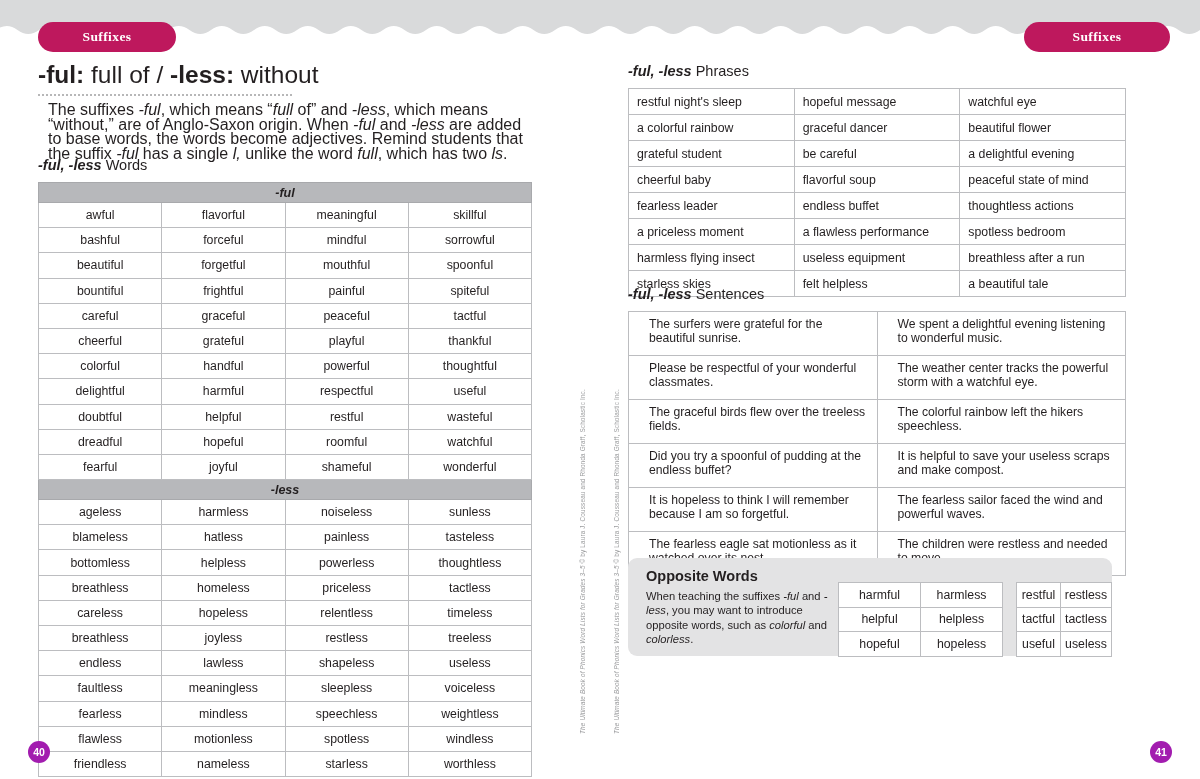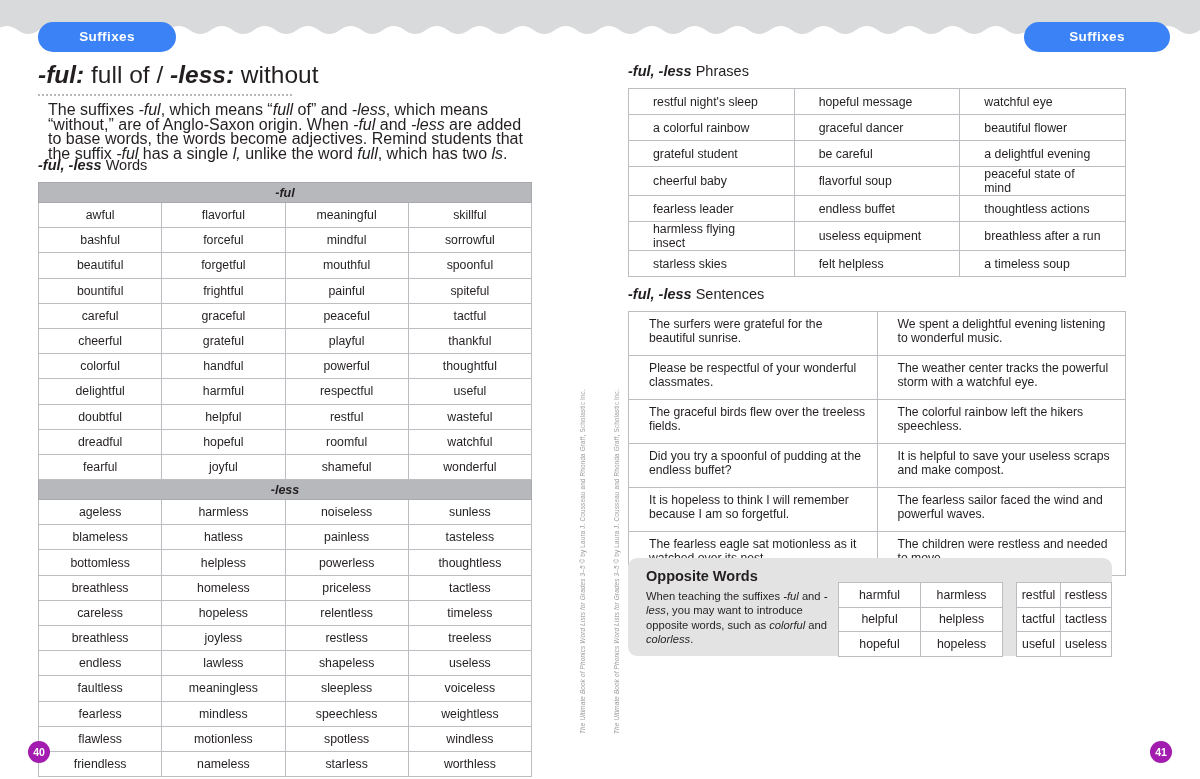--- a/index.html
+++ b/index.html
@@ -24,29 +24,30 @@
     height: 46px;
     overflow: hidden;
     z-index: 1;
   }
   #scallop-band svg { display: block; }
 
   
   .tab-pill {
     position: absolute;
     z-index: 3;
-    background: #3b82f6;
+    background: #be185d;
     color: #ffffff;
     border-radius: 16px;
     height: 30px;
     line-height: 30px;
     text-align: center;
     font-size: 13.5px;
     font-weight: 600;
     letter-spacing: .4px;
+    font-family: Liberation Serif, serif;
   }
   #tab-left  { left: 38px;  top: 22px; width: 138px; }
   #tab-right { left: 1024px;top: 22px; width: 146px; }
 
   
   .page {
     position: absolute;
     top: 46px;
     height: 733px;
     z-index: 2;
@@ -55,21 +56,21 @@
   #page-right { left: 600px;width: 600px; }
 
   
   #main-title {
     position: absolute;
     left: 38px; top: 15px;
     font-size: 24.5px;
     font-weight: 400;
     white-space: nowrap;
   }
-  #main-title .ital { font-style: italic; font-weight: 700; }
+  #main-title .ital { font-weight: 700; }
 
   #title-rule {
     position: absolute;
     left: 38px; top: 48px;
     width: 256px; height: 2px;
     background-image: repeating-linear-gradient(to right, #b7b7b8 0 2px, transparent 2px 4px);
   }
 
   #intro-text {
     position: absolute;
@@ -120,21 +121,21 @@
 
   
   #phrases-head   { position: absolute; left: 28px; top: 17px; }
   #sentences-head { position: absolute; left: 28px; top: 240px; }
 
   #phrases-table {
     left: 28px; top: 42px; width: 498px;
   }
   #phrases-table td {
     text-align: left;
-    padding: 0 24px;
+    padding: 0 8px;
     height: 25px;
     font-size: 12.3px;
   }
 
   #sentences-table {
     left: 28px; top: 265px; width: 498px;
   }
   #sentences-table td {
     text-align: left;
     padding: 5px 8px 4px 20px;
@@ -418,28 +419,33 @@
           <td>cheerful baby</td>
           <td>flavorful soup</td>
           <td>peaceful state of mind</td>
         </tr>
         <tr>
           <td>fearless leader</td>
           <td>endless buffet</td>
           <td>thoughtless actions</td>
         </tr>
         <tr>
+          <td>a priceless moment</td>
+          <td>a flawless performance</td>
+          <td>spotless bedroom</td>
+        </tr>
+        <tr>
           <td>harmless flying insect</td>
           <td>useless equipment</td>
           <td>breathless after a run</td>
         </tr>
         <tr>
           <td>starless skies</td>
           <td>felt helpless</td>
-          <td>a timeless soup</td>
+          <td>a beautiful tale</td>
         </tr>
       </tbody>
   </table>
 
   <div class="sub-head" id="sentences-head">
     <span class="ital">-ful, -less</span><span> Sentences</span>
   </div>
 
   <table class="gtable" id="sentences-table">
     <tbody>

